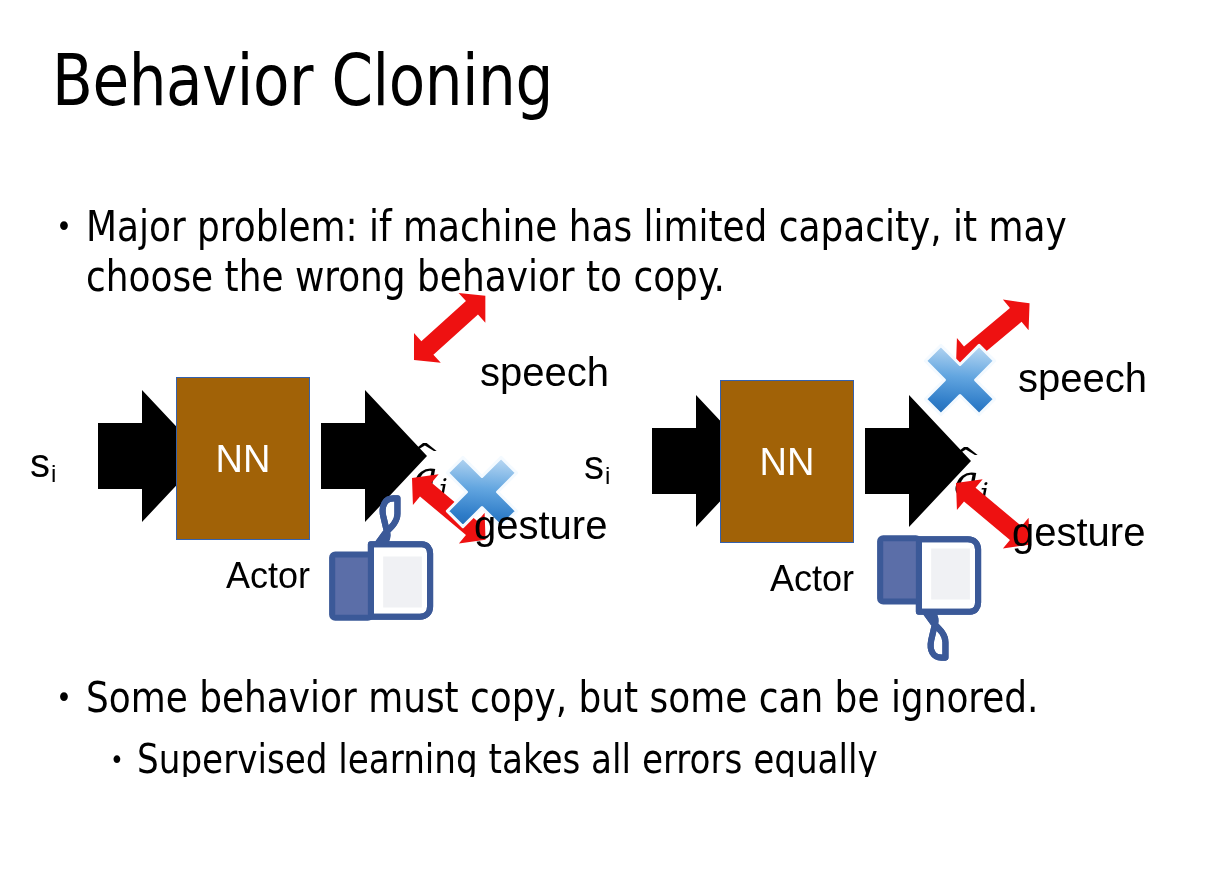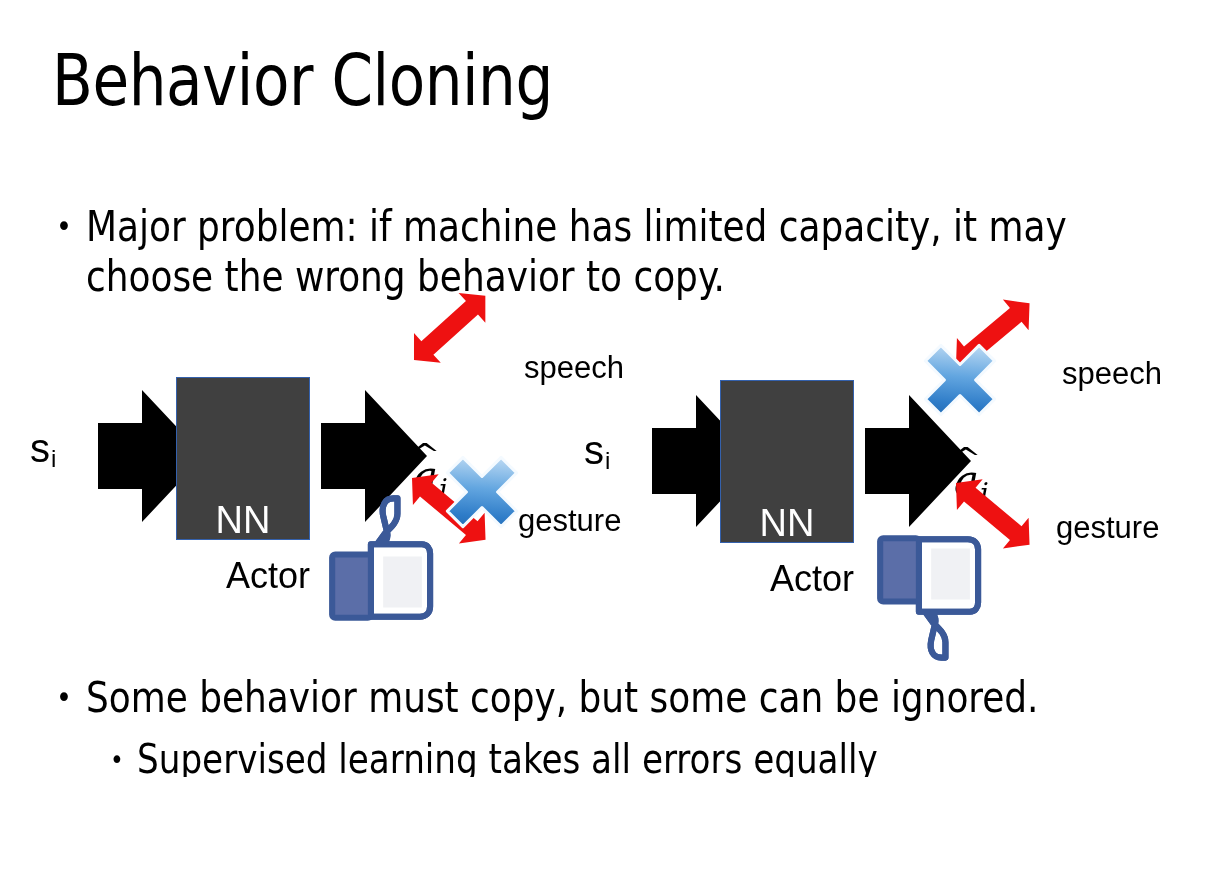--- a/index.html
+++ b/index.html
@@ -90,35 +90,36 @@
   #panel-left  { left: 8px; }
   #panel-right { left: 562px; }
 
   
   .state-label {
     position: absolute;
     font-family: "Liberation Sans", sans-serif;
     font-size: 40px;
     color: #000000;
     line-height: 1;
+    margin-top: 15px;
   }
   .state-label .sub {
     font-size: 24px;
     vertical-align: -0.22em;
     margin-left: 1px;
   }
 
   
   .nn-box {
     position: absolute;
-    background: #404040;
+    background: #a16207;
     border: 1px solid #3461AD;
     box-sizing: border-box;
     display: flex;
-    align-items: flex-end;
+    align-items: center;
     justify-content: center;
   }
   .nn-box span {
     color: #ffffff;
     font-family: "Liberation Sans", sans-serif;
     font-size: 38px;
     line-height: 1;
   }
 
   
@@ -159,25 +160,24 @@
   .action-label .sub {
     font-size: 0.66em;
     vertical-align: -0.30em;
     margin-left: 1px;
   }
 
   
   .word-label {
     position: absolute;
     font-family: "Liberation Sans", sans-serif;
-    font-size: 31px;
+    font-size: 40px;
     color: #000000;
     line-height: 1;
     white-space: nowrap;
-    margin-left: 44px;
   }
 
   
   .art {
     position: absolute;
     left: 0;
     top: 0;
     width: 600px;
     height: 310px;
     overflow: visible;

